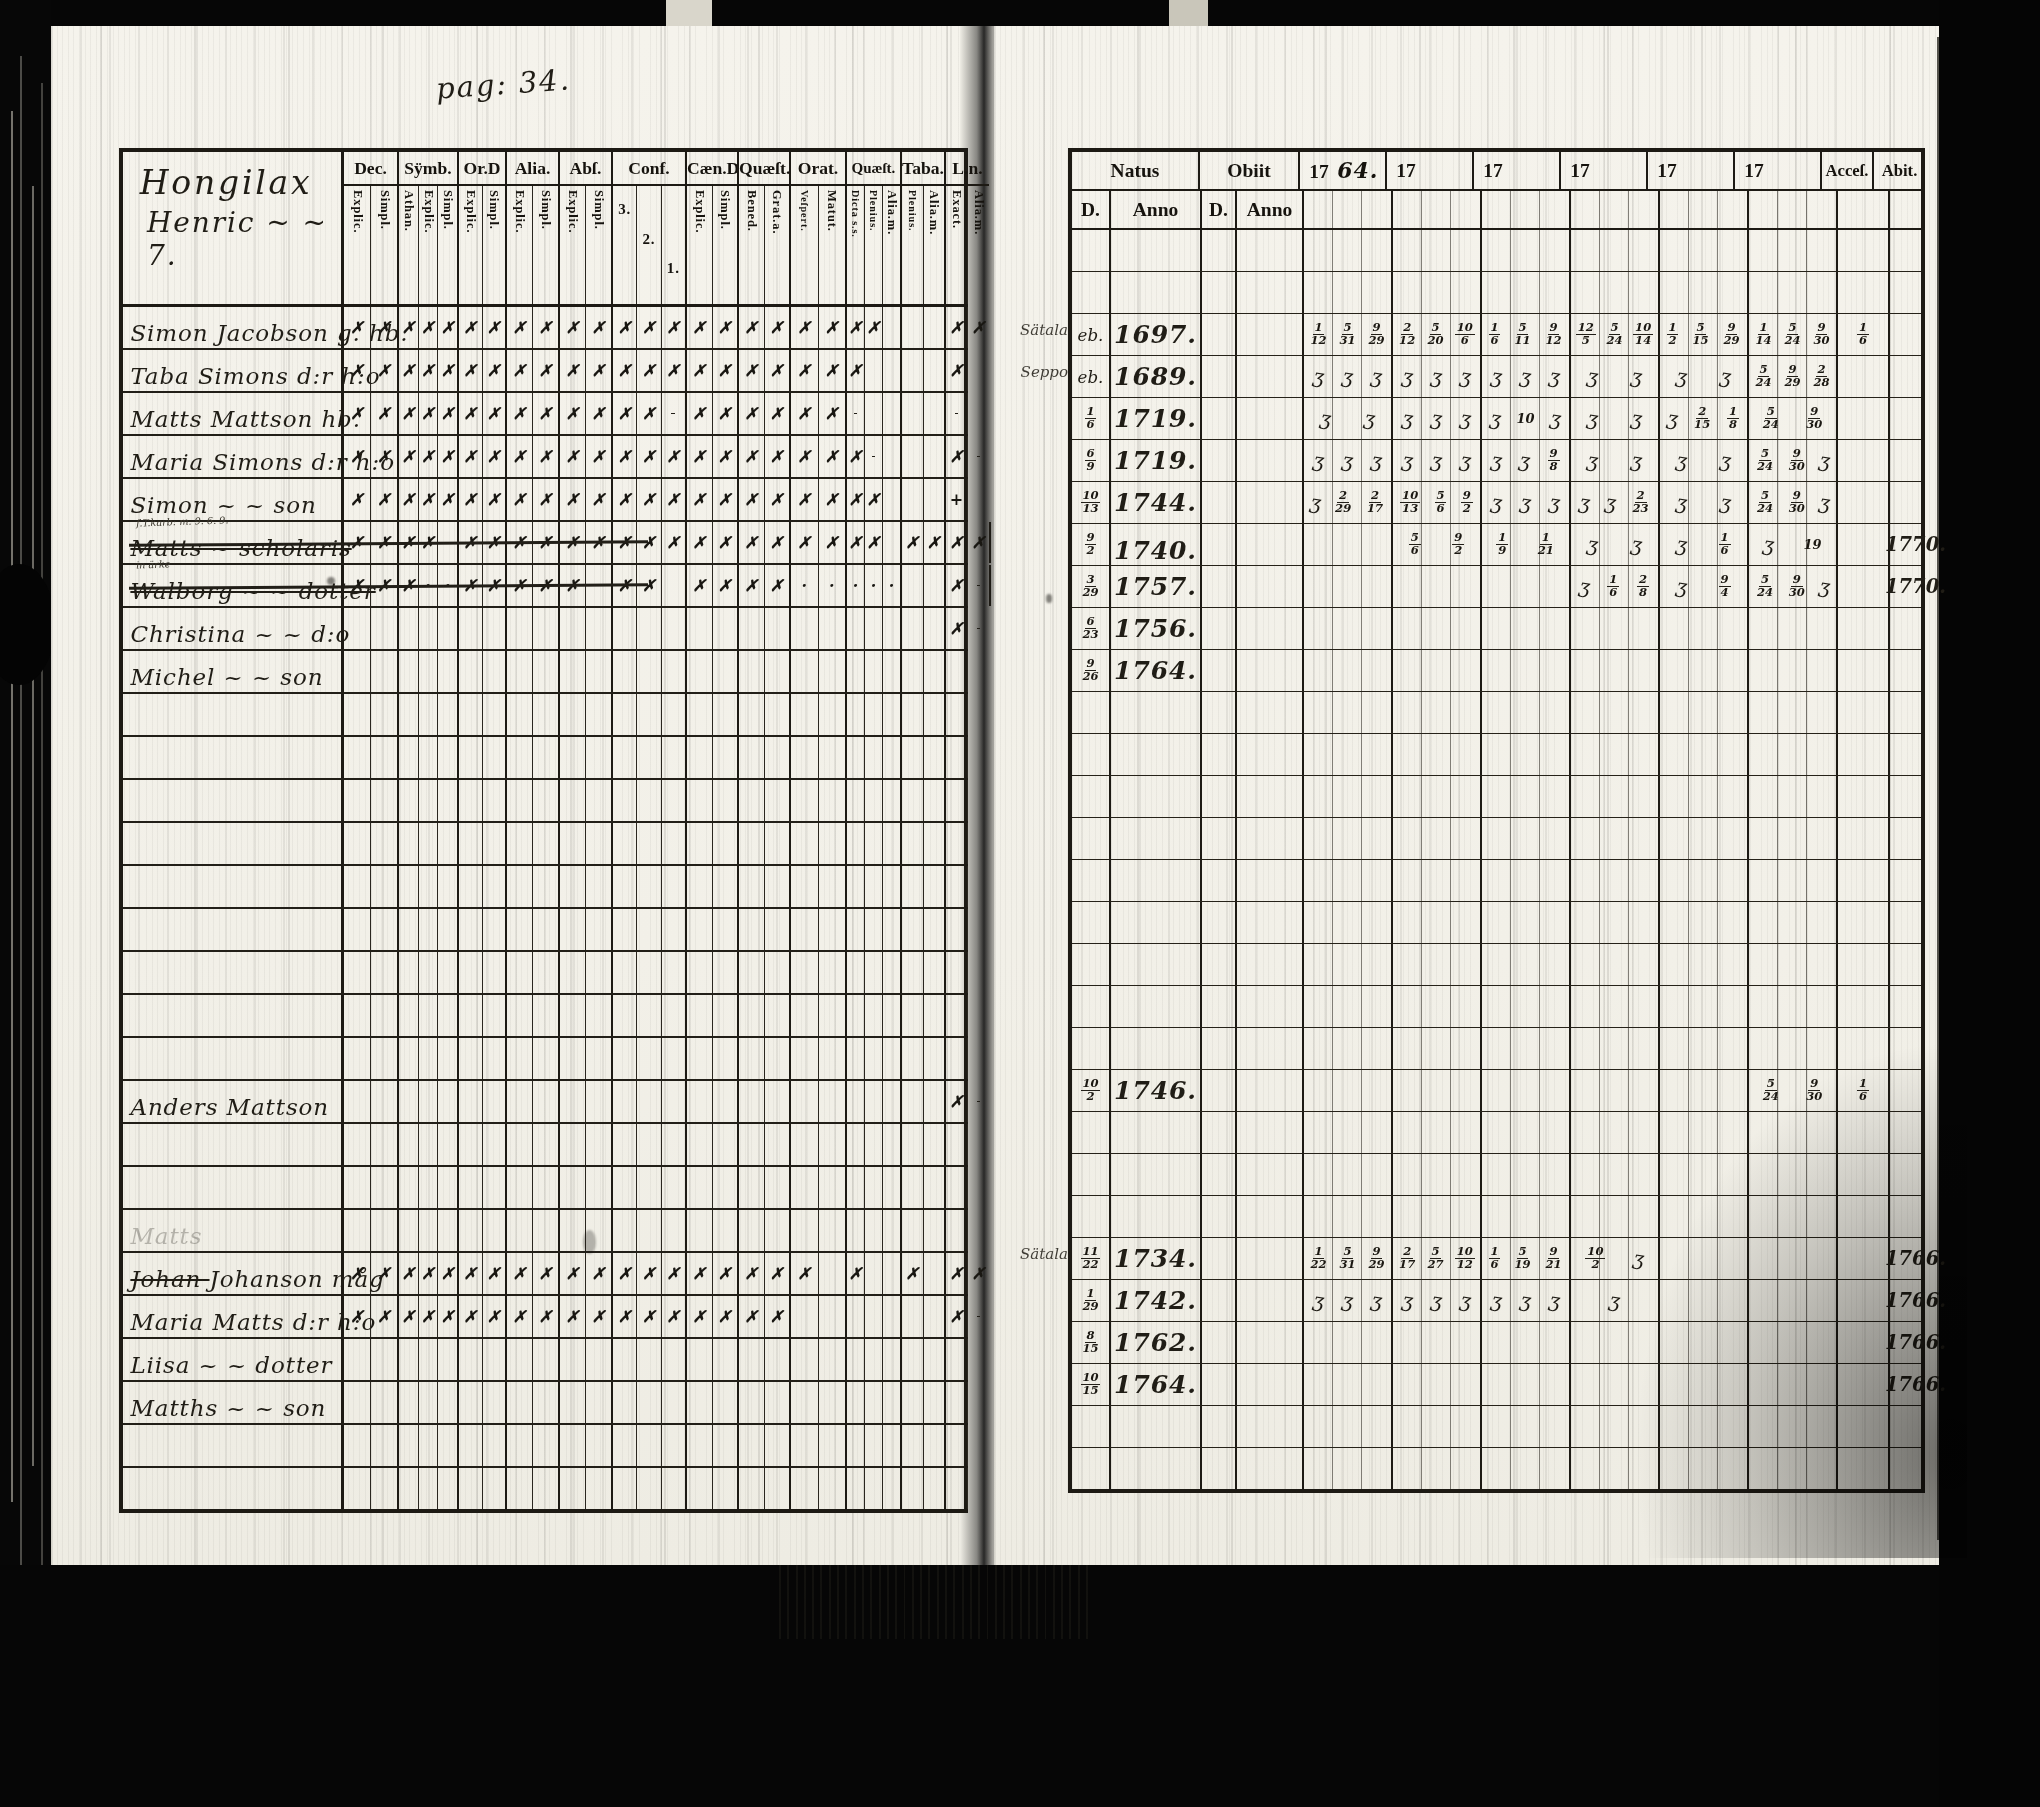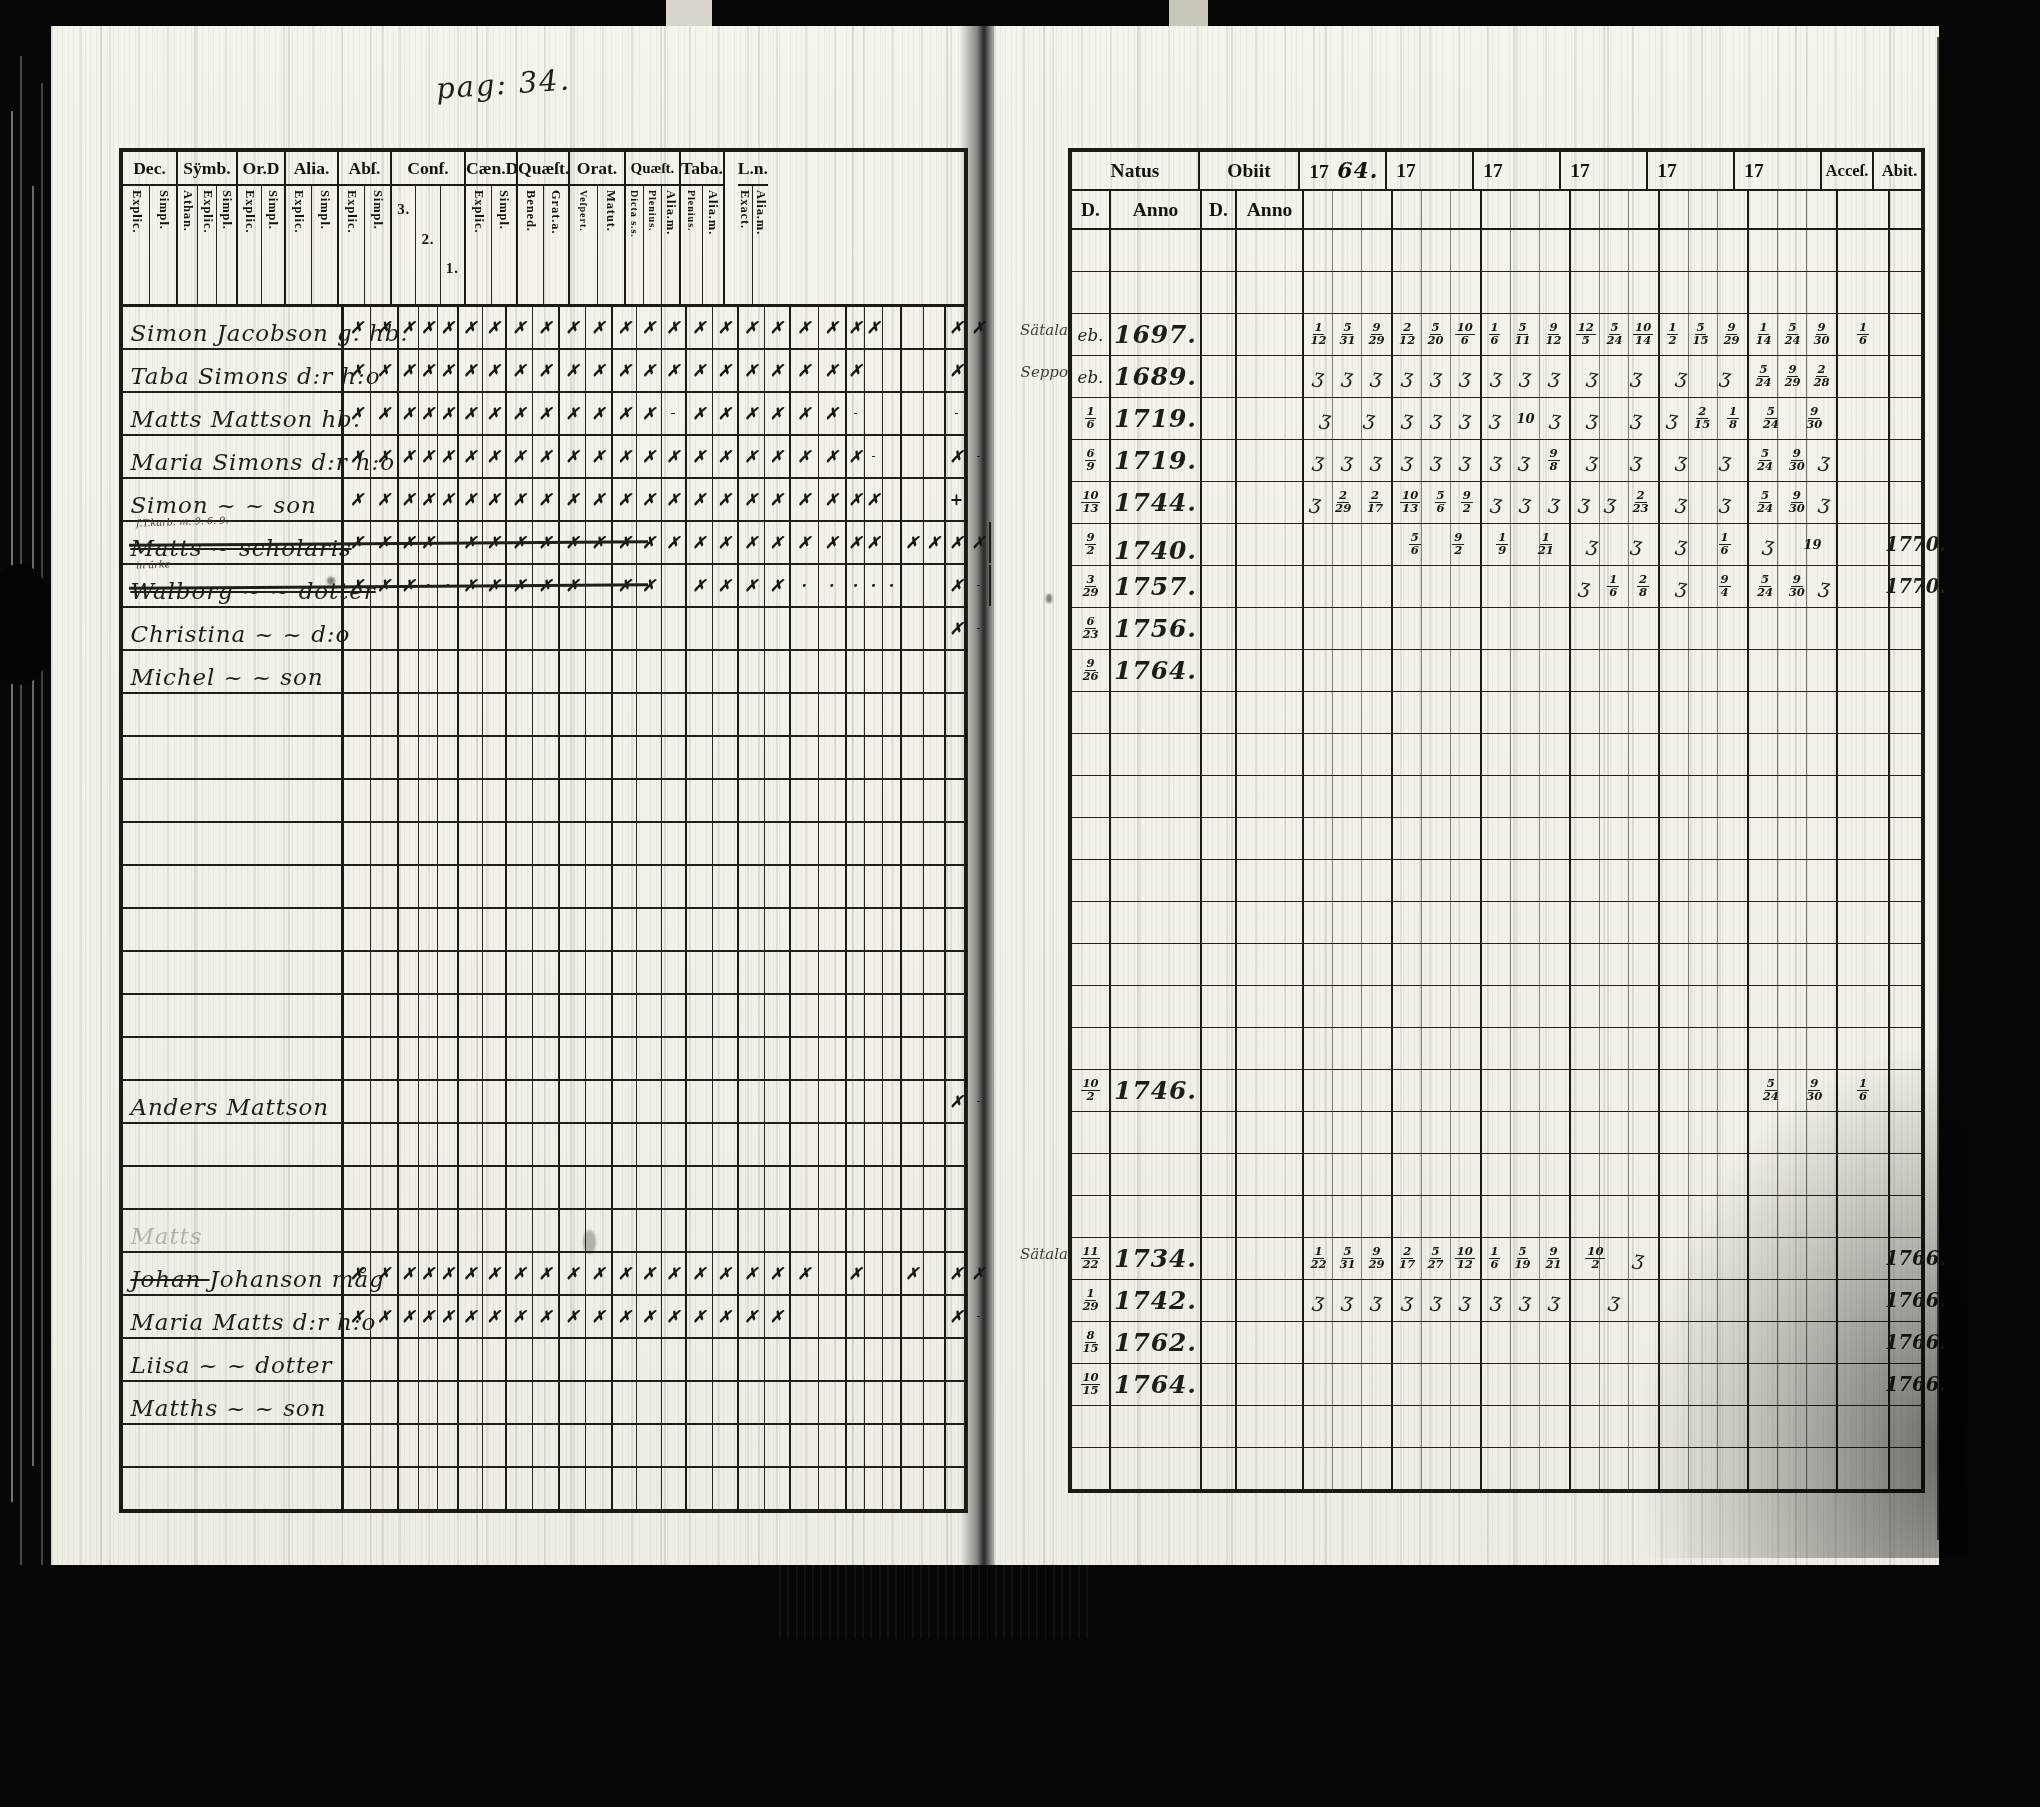--- a/index.html
+++ b/index.html
@@ -56,21 +56,21 @@
   .print{font-family:"Liberation Serif", serif;font-weight:bold;color:#16130e;}
   .page-number{position:absolute;left:385px;top:41px;font-size:29px;transform:rotate(-4deg);letter-spacing:1.9px;}
 
   
   .ltable{position:absolute;left:68px;top:122px;width:841px;border:4.6px solid #1d1a14;background:transparent;}
   .lhead{display:flex;border-bottom:3.7px solid #1d1a14;height:152px;}
   .lname-head{width:218px;flex:none;border-right:3.7px solid #1d1a14;position:relative;}
   .ltitle1{position:absolute;left:16.7px;top:11px;font-size:33px;letter-spacing:2.8px;}
   .ltitle2{position:absolute;left:24px;top:54px;font-size:28px;letter-spacing:1.9px;}
   .lcol{flex:none;display:flex;flex-direction:column;border-right:2.8px solid #1d1a14;}
-  .lcol:last-child{border-right:none;align-items:flex-end;}
+  .lcol:last-child{border-right:none;}
   .lcol-label{height:32px;border-bottom:2.8px solid #1d1a14;font-size:17.6px;text-align:center;line-height:32px;white-space:nowrap;overflow:hidden;}
   .lcol-subs{flex:1;display:flex;}
   .strip{flex:1;border-left:1.9px solid #2a261f;display:flex;justify-content:center;overflow:hidden;}
   .strip:first-child{border-left:none;}
   .vtext{writing-mode:vertical-rl;font-size:12.5px;font-weight:bold;letter-spacing:0.9px;padding-top:3.7px;white-space:nowrap;font-family:"Liberation Serif",serif;color:#16130e;}
   .vtext.small{font-size:10.2px;}
   .conf-num{writing-mode:horizontal-tb;font-size:15px;font-weight:bold;}
   .c0{margin-top:11px;} .c1{margin-top:41px;} .c2{margin-top:70px;}
   .lbody .lrow{display:flex;height:41px;border-bottom:2.3px solid #221f18;position:relative;}
   .lrow:last-child{border-bottom:none;}
@@ -129,20 +129,24 @@
 <div class="right-stack"></div>
 <div class="torn torn-a"></div>
 <div class="torn torn-b"></div>
 <div class="bottom-edge"></div>
 <div class="right-book-edge"></div>
 
 <div style="position:absolute;left:51px;top:26px;width:918px;height:1539px;">
   <div class="page-number hand">pag: 34.</div>
   <div class="ltable">
     <div class="lhead">
+      <div class="lname-head">
+        <div class="ltitle1 hand">Hongilax</div>
+        <div class="ltitle2 hand">Henric ~ ~ 7.</div>
+      </div>
       <div style="display:flex;flex:1;">
           <div class="lcol" style="width: 53px;">
             <div class="lcol-label print">Dec.</div>
             <div class="lcol-subs">
               <div class="strip">
                 <span class="vtext">Explic.</span>
               </div>
               <div class="strip">
                 <span class="vtext">Simpl.</span>
               </div>

